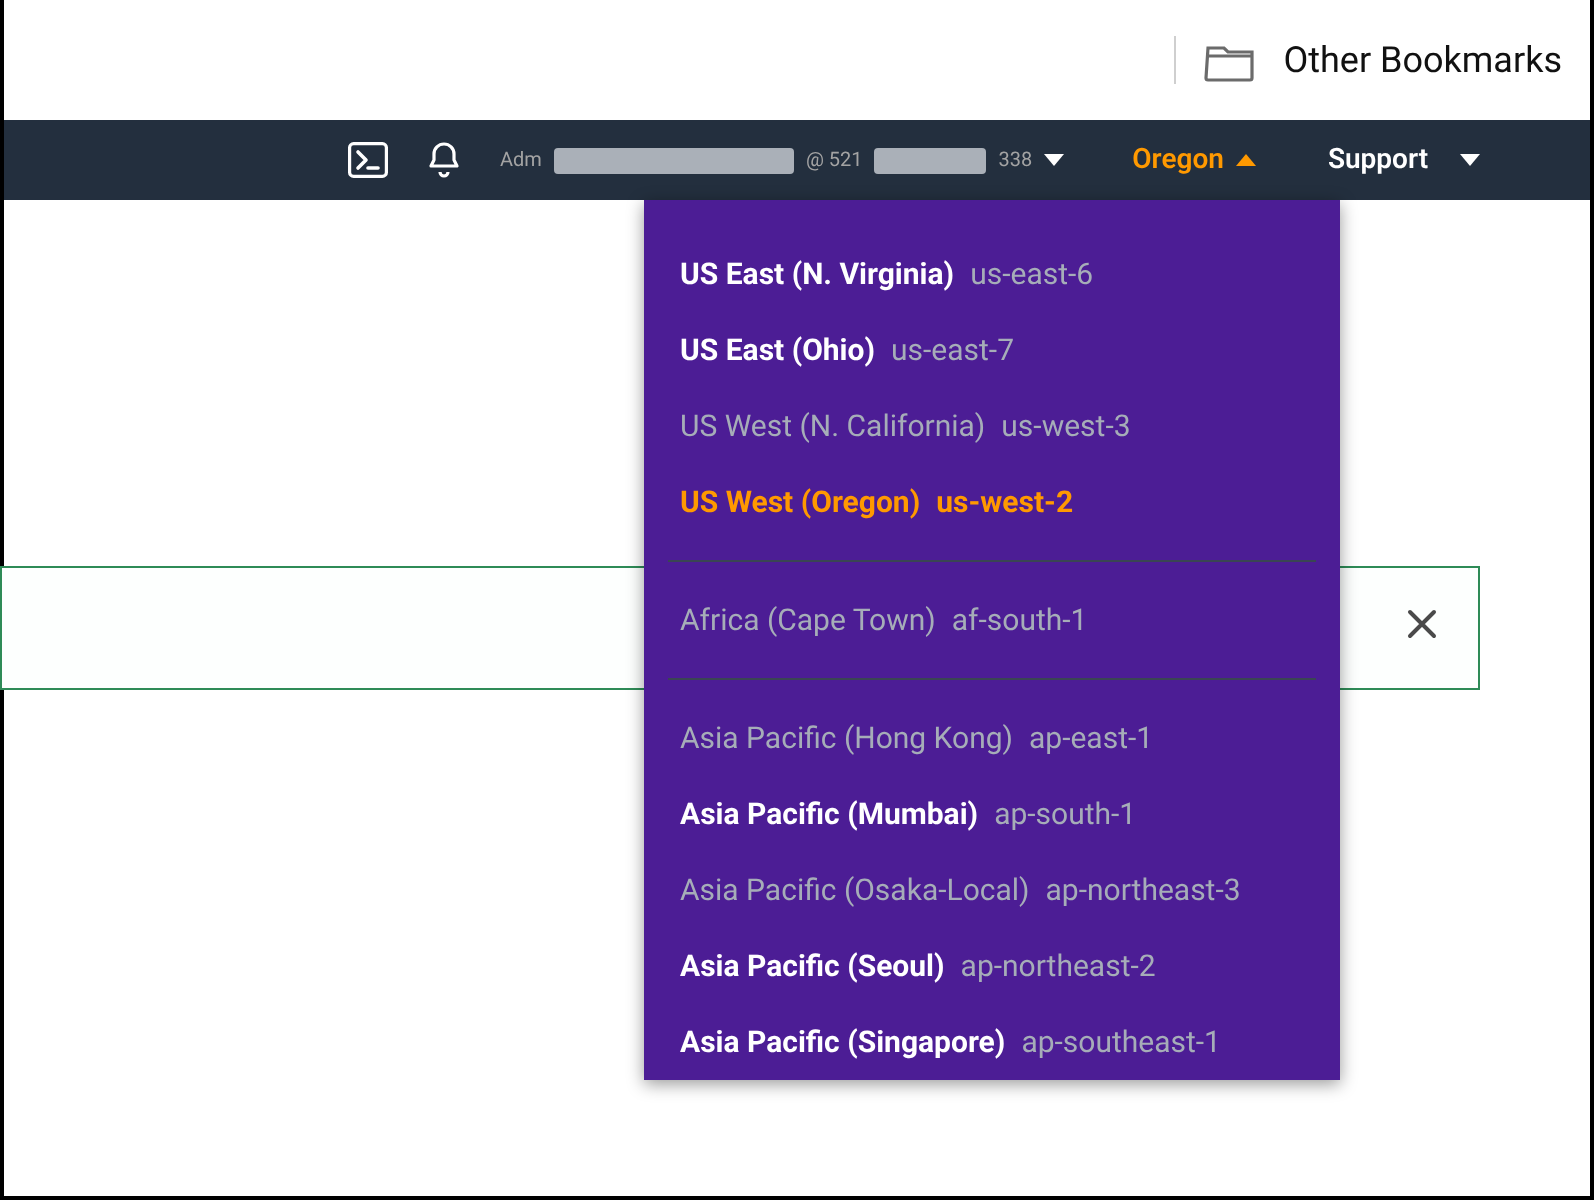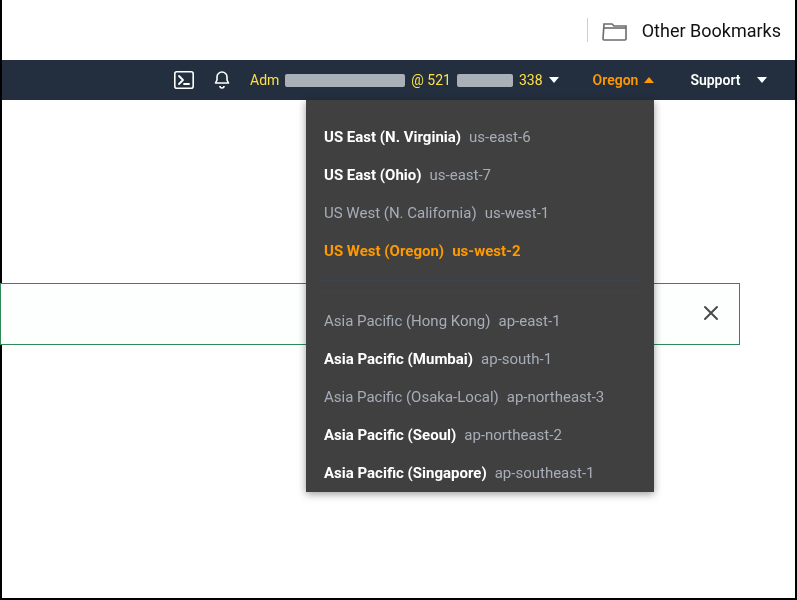--- a/index.html
+++ b/index.html
@@ -47,21 +47,21 @@
       justify-content: center;
       cursor: pointer;
     }
     .account-block {
       display: flex;
       align-items: center;
       gap: 6px;
       cursor: pointer;
       white-space: nowrap;
     }
-    .account-text { color: #fde047; font-size: 14px; }
+    .account-text { color: #a3a3a3; font-size: 10px; }
     .redacted {
       display: inline-block;
       background: #aab0b8;
       height: 13px;
       border-radius: 2px;
       vertical-align: middle;
     }
     .redacted.w1 { width: 120px; }
     .redacted.w2 { width: 56px; }
     .caret-down {
@@ -91,23 +91,23 @@
       display: flex;
       align-items: center;
       gap: 16px;
       cursor: pointer;
       margin-left: 18px;
       font-weight: 600;
     }
     .region-dropdown {
       position: absolute;
       top: 100px;
-      left: 306px;
+      left: 322px;
       width: 348px;
-      background: #404040;
+      background: #4c1d95;
       box-shadow: 0 2px 8px rgba(0,0,0,0.4);
       padding-top: 18px;
       z-index: 10;
     }
     .region-item {
       padding: 10px 18px;
       font-size: 15px;
       cursor: pointer;
       display: flex;
       gap: 8px;
@@ -234,27 +234,31 @@
     <div class="region-item">
       <span class="rname">US East (N. Virginia)</span>
       <span class="rcode">us-east-6</span>
     </div>
     <div class="region-item">
       <span class="rname">US East (Ohio)</span>
       <span class="rcode">us-east-7</span>
     </div>
     <div class="region-item disabled">
       <span class="rname">US West (N. California)</span>
-      <span class="rcode">us-west-1</span>
+      <span class="rcode">us-west-3</span>
     </div>
     <div class="region-item selected">
       <span class="rname">US West (Oregon)</span>
       <span class="rcode">us-west-2</span>
     </div>
     <div class="dropdown-divider"></div>
+    <div class="region-item disabled">
+      <span class="rname">Africa (Cape Town)</span>
+      <span class="rcode">af-south-1</span>
+    </div>
     <div class="dropdown-divider"></div>
     <div class="region-item disabled">
       <span class="rname">Asia Pacific (Hong Kong)</span>
       <span class="rcode">ap-east-1</span>
     </div>
     <div class="region-item">
       <span class="rname">Asia Pacific (Mumbai)</span>
       <span class="rcode">ap-south-1</span>
     </div>
     <div class="region-item disabled">

